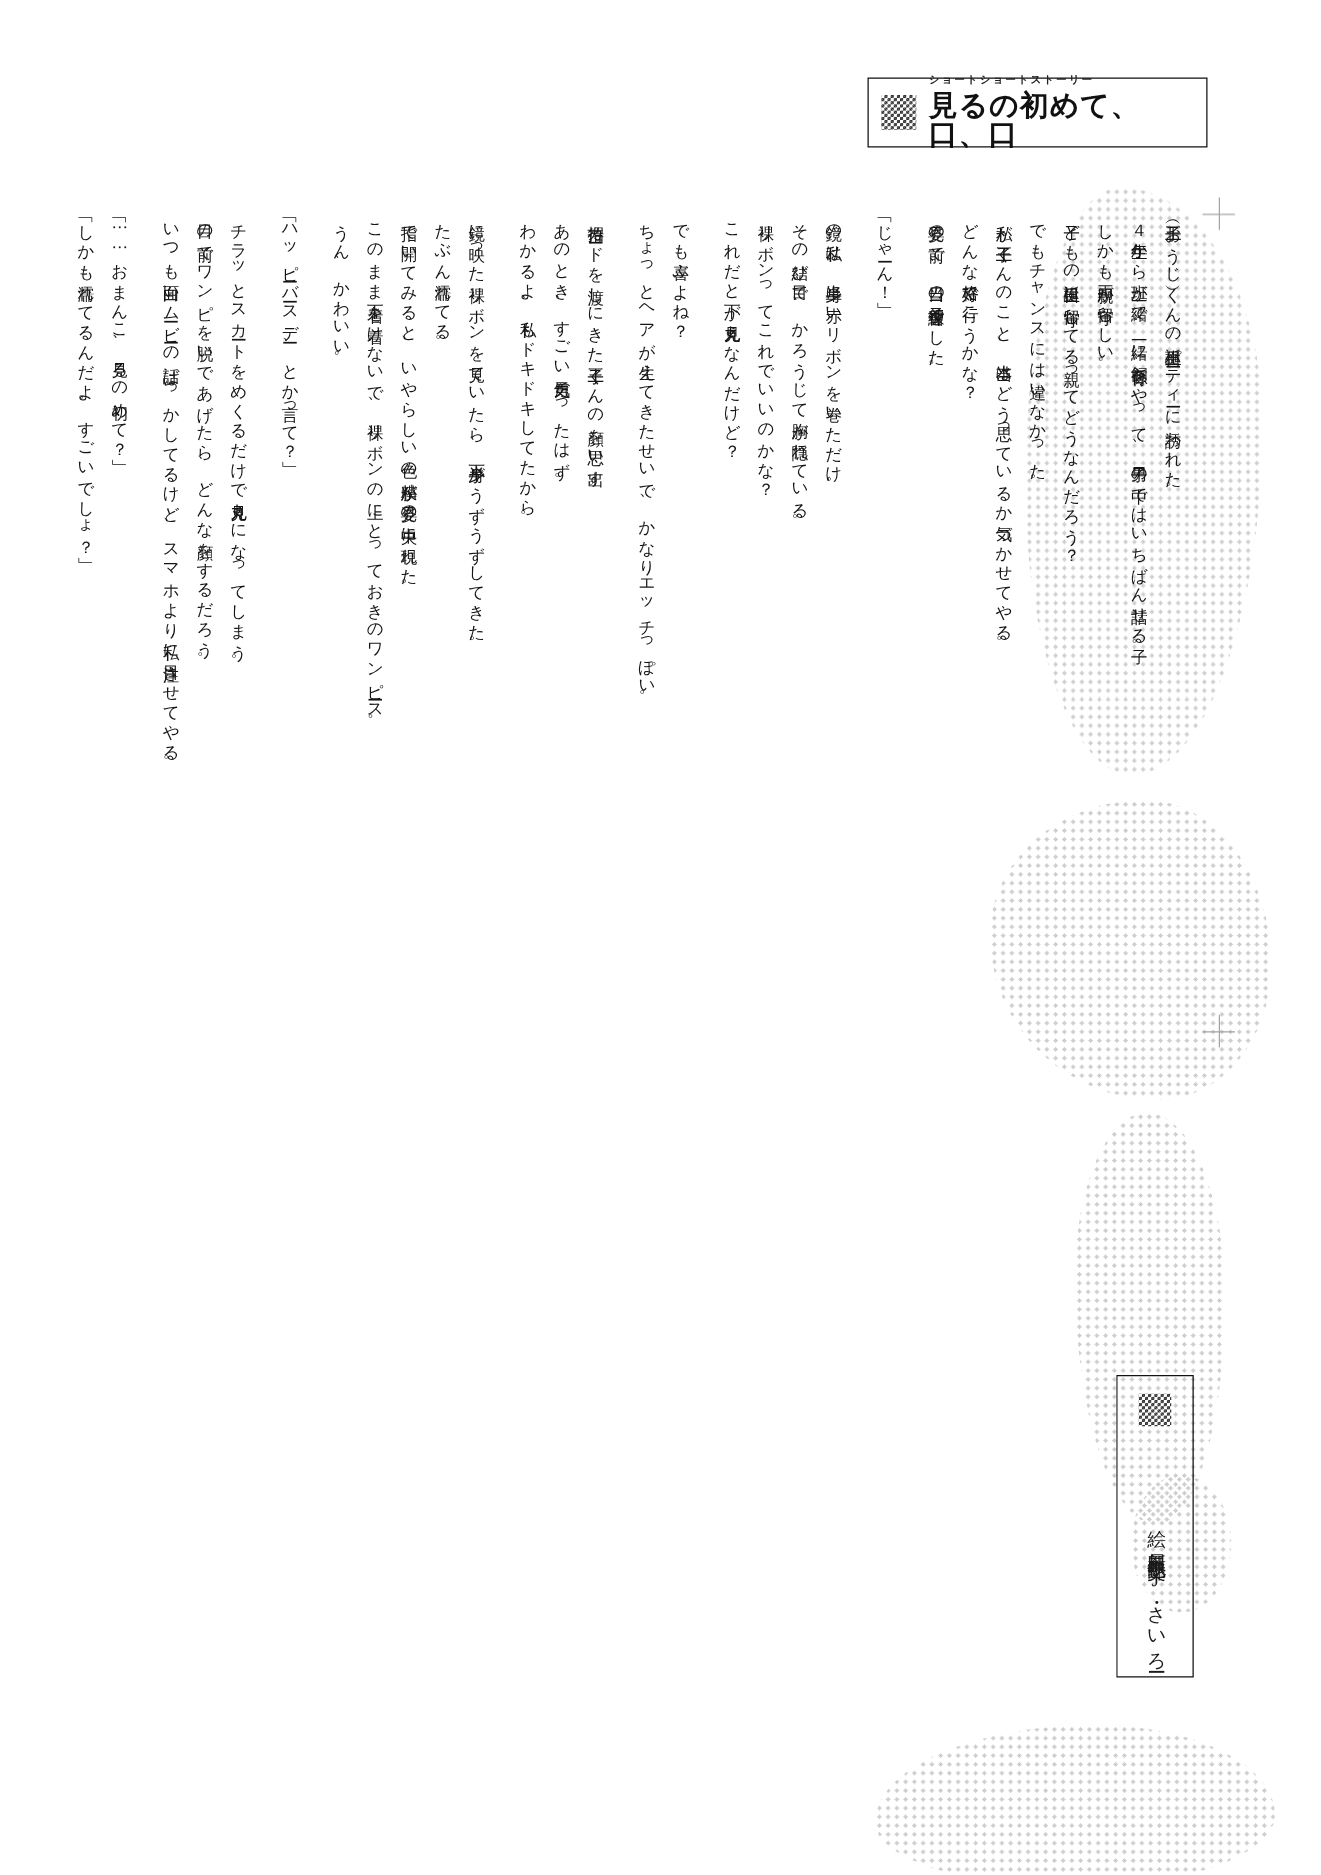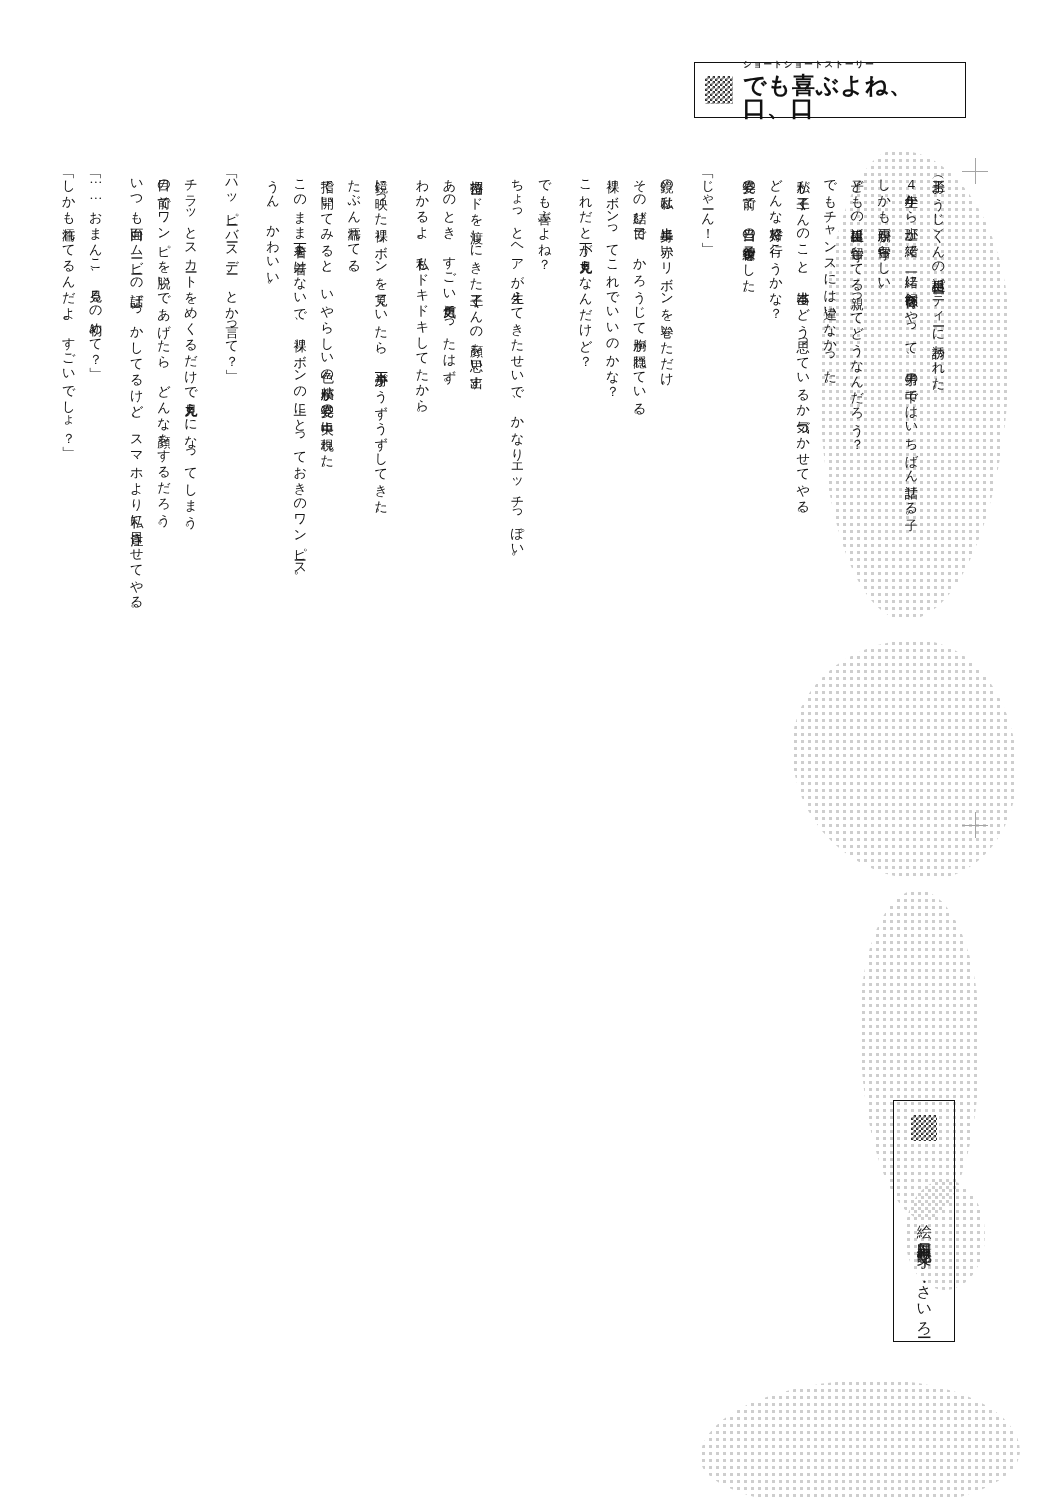--- a/index.html
+++ b/index.html
@@ -157,21 +157,21 @@
   <div class="deco-blob" style="left:700px; top:1380px; width:320px; height:130px; border-radius:55% 45% 50% 50% / 60% 55% 45% 40%;"></div>
   <div class="deco-blob" style="left:905px; top:1180px; width:80px; height:110px; border-radius:50%;"></div>
   <div class="crosshair" style="left:962px; top:158px;"></div>
   <div class="crosshair" style="left:962px; top:812px;"></div>
 </div>
 
 <div class="title-box">
   <div class="title-swatch"></div>
   <div class="title-texts">
     <div class="title-kicker">ショートショートストーリー</div>
-    <div class="title-main">でも喜ぶよね、口、口</div>
+    <div class="title-main">見るの初めて、口、口</div>
   </div>
 </div>
 
 <div class="body-text">
   <span class="para">王子（おうじ）くんの誕生日パーティーに誘われた。</span>
   <span class="para">４年生から班が一緒で、一緒に飼育係をやって、男子の中ではいちばん話せる子。</span>
   <span class="para">しかも両親が留守らしい。</span>
   <span class="para">子どもの誕生日に留守してる親ってどうなんだろう？</span>
   <span class="para">でもチャンスには違いなかった。</span>
   <span class="para">私が王子くんのこと、本当はどう思っているか気づかせてやる。</span>

